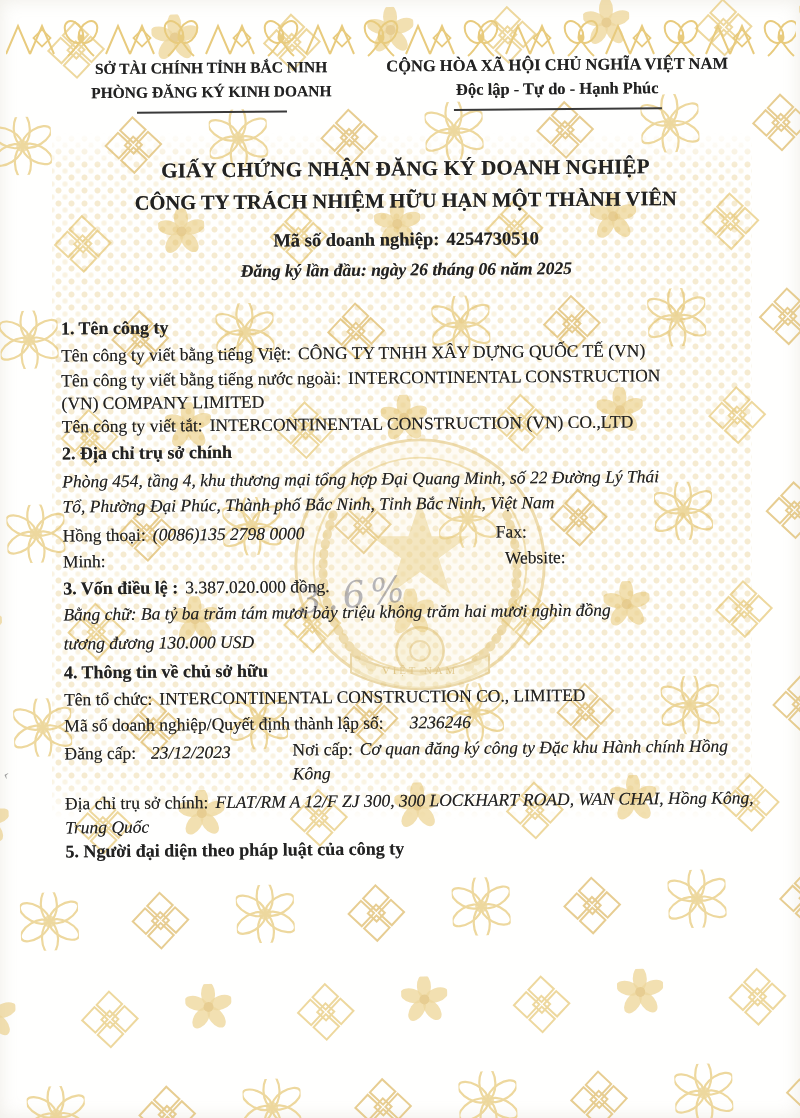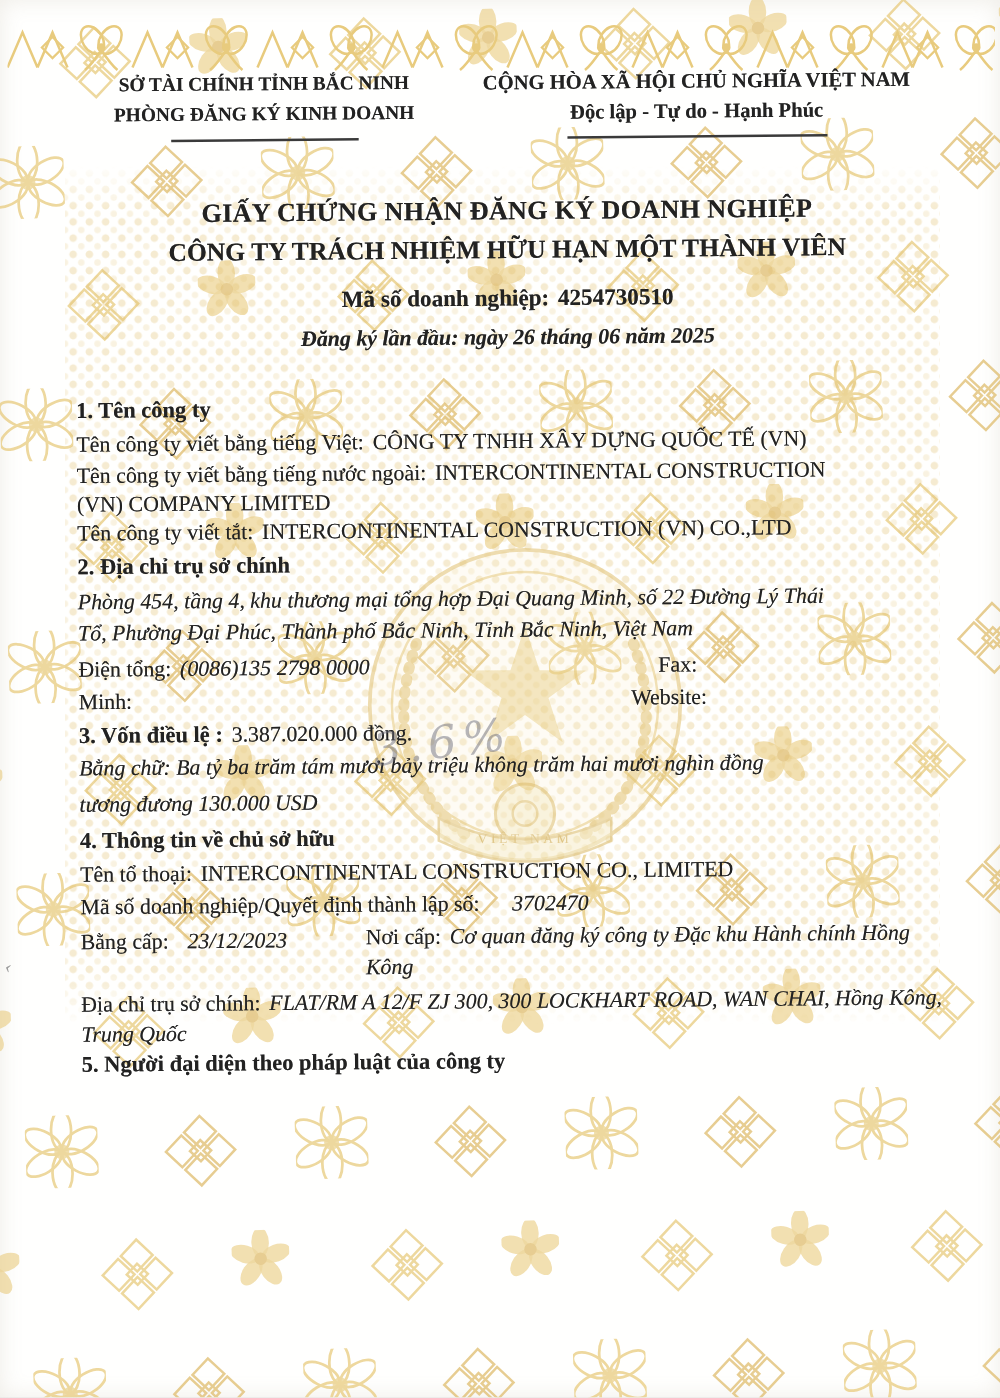--- a/index.html
+++ b/index.html
@@ -42,21 +42,21 @@
   .t1{top:157px;font-size:21px;letter-spacing:.2px;}
   .t2{top:189px;font-size:20.5px;}
   .code-line{top:228px;font-size:18.5px;}
   .reg-line{top:258px;font-size:17.5px;}
   .sec{font-weight:bold;font-size:18px;}
   .handwrite{position:absolute;left:298px;top:574px;z-index:6;font-size:36px;font-style:italic;
     color:rgba(105,105,120,.48);transform:rotate(-7deg);letter-spacing:5px;
     font-family:"DejaVu Serif", serif;pointer-events:none;}
   .speck{position:absolute;left:4px;top:766px;z-index:6;color:#9b9b9b;font-size:15px;transform:rotate(18deg);}
   .place-block{position:absolute;left:228px;top:-2px;width:448px;}
-  .fax-pos{position:absolute;left:464px;}
+  .fax-pos{position:absolute;left:433px;}
   .web-pos{position:absolute;left:442px;}
   .num-val{margin-left:26px;}
   .banner-text{font-size:11px;letter-spacing:3px;fill:#cfa94f;}
 </style>
 </head>
 <body>
 
 <div class="page">
 
   <div class="pattern-layer" id="pattern">
@@ -978,43 +978,43 @@
     </div>
     <div class="abs" style="top:389px;">(VN) COMPANY LIMITED</div>
     <div class="abs" style="top:412px;">
       <span class="lbl">Tên công ty viết tắt:</span><span>INTERCONTINENTAL CONSTRUCTION (VN) CO.,LTD</span>
     </div>
 
     <div class="abs sec" style="top:439px;">2. Địa chỉ trụ sở chính</div>
     <div class="abs i" style="top:467px;">Phòng 454, tầng 4, khu thương mại tổng hợp Đại Quang Minh, số 22 Đường Lý Thái</div>
     <div class="abs i" style="top:492px;">Tổ, Phường Đại Phúc, Thành phố Bắc Ninh, Tỉnh Bắc Ninh, Việt Nam</div>
     <div class="abs" style="top:521px;">
-      <span class="lbl">Điện tổng:</span><span class="i">(0086)135 2798 0000</span>
+      <span class="lbl">Hồng thoại:</span><span class="i">(0086)135 2798 0000</span>
       <span class="fax-pos">Fax:</span>
     </div>
     <div class="abs" style="top:547px;">
       <span>Minh:</span>
       <span class="web-pos">Website:</span>
     </div>
 
     <div class="abs" style="top:574px;">
       <span class="sec lbl">3. Vốn điều lệ :</span><span>3.387.020.000 đồng.</span>
     </div>
     <div class="abs i" style="top:600px;">Bằng chữ: Ba tỷ ba trăm tám mươi bảy triệu không trăm hai mươi nghìn đồng</div>
     <div class="abs i" style="top:629px;">tương đương 130.000 USD</div>
 
     <div class="abs sec" style="top:658px;">4. Thông tin về chủ sở hữu</div>
     <div class="abs" style="top:685px;">
-      <span class="lbl">Tên tổ thoại:</span><span>INTERCONTINENTAL CONSTRUCTION CO., LIMITED</span>
+      <span class="lbl">Tên tổ chức:</span><span>INTERCONTINENTAL CONSTRUCTION CO., LIMITED</span>
     </div>
     <div class="abs" style="top:711px;">
-      <span>Mã số doanh nghiệp/Quyết định thành lập số:</span><span class="i num-val">3702470</span>
+      <span>Mã số doanh nghiệp/Quyết định thành lập số:</span><span class="i num-val">3236246</span>
     </div>
     <div class="abs" style="top:739px;height:50px;">
-      <span class="lbl">Bằng cấp:</span><span class="i" style="margin-left:8px;">23/12/2023</span>
+      <span class="lbl">Đăng cấp:</span><span class="i" style="margin-left:8px;">23/12/2023</span>
       <span class="place-block">
         <span class="lbl">Nơi cấp:</span><span class="i">Cơ quan đăng ký công ty Đặc khu Hành chính Hồng Kông</span>
       </span>
     </div>
     <div class="abs" style="top:789px;width:695px;">
       <span class="lbl">Địa chỉ trụ sở chính:</span><span class="i">FLAT/RM A 12/F ZJ 300, 300 LOCKHART ROAD, WAN CHAI, Hồng Kông, Trung Quốc</span>
     </div>
 
     <div class="abs sec" style="top:837px;">5. Người đại diện theo pháp luật của công ty</div>
   </div>

